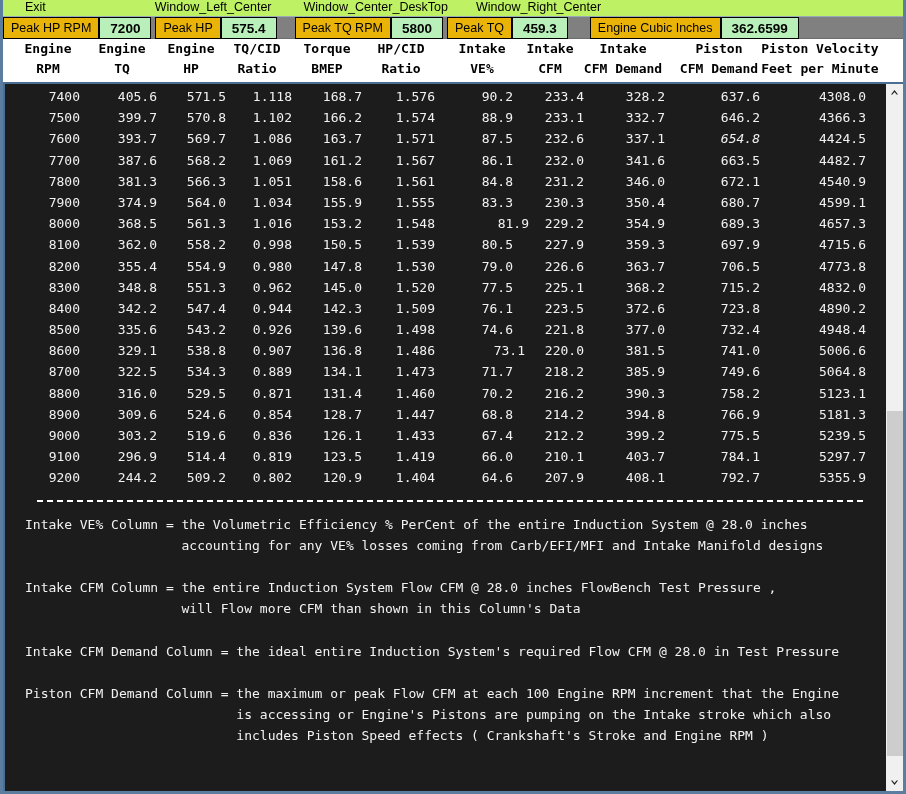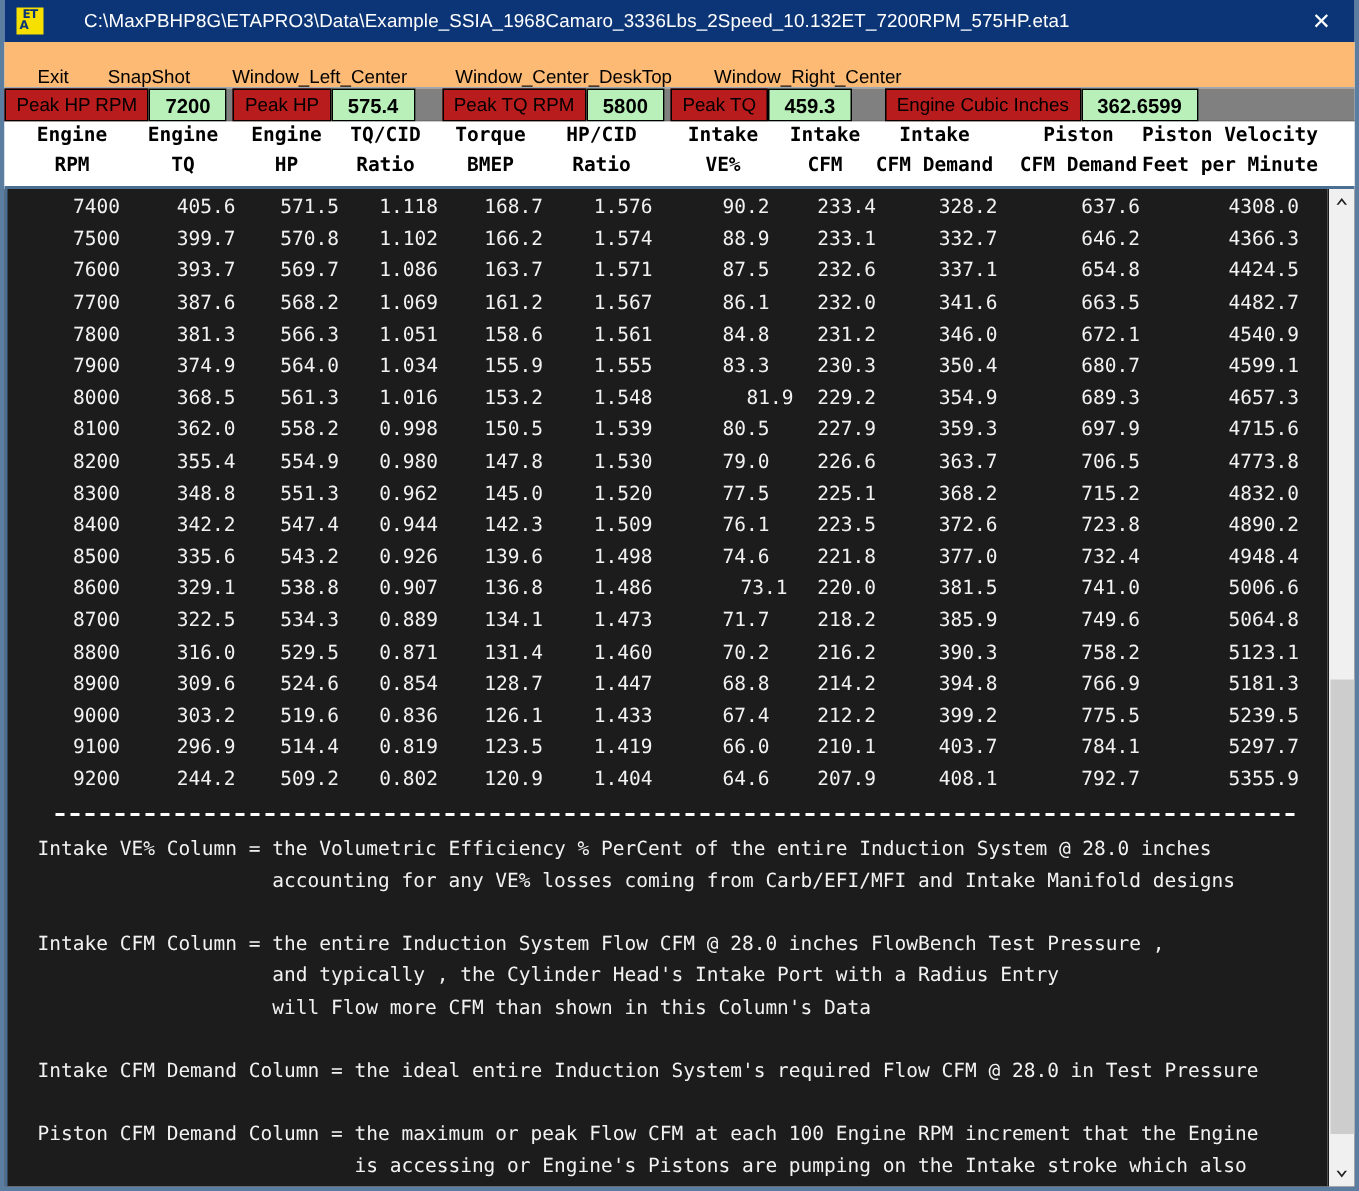--- a/index.html
+++ b/index.html
@@ -85,25 +85,25 @@
     align-items: center;
     justify-content: center;
     color: #ffffff;
     font-size: 15px;
     font-family: "Liberation Sans", sans-serif;
     cursor: pointer;
   }
 
   
   #menu-bar {
-    height: 31px;
-    background: #fdba74;
+    height: 17px;
+    background: #bef264;
     border-bottom: 1px solid #9ab;
     display: flex;
-    align-items: flex-end;
+    align-items: flex-start;
     flex: 0 0 auto;
     padding-left: 22px;
     box-sizing: border-box;
   }
   .menu-item {
     font-family: "Liberation Sans", sans-serif;
     font-size: 12.5px;
     color: #000000;
     white-space: nowrap;
     cursor: default;
@@ -135,21 +135,21 @@
     justify-content: center;
     box-sizing: border-box;
     border: 1px solid #000000;
     font-family: "Liberation Sans", sans-serif;
     font-size: 12.5px;
     color: #000000;
     white-space: nowrap;
     height: 22px;
   }
   .stat-label {
-    background: #b91c1c;
+    background: #eab308;
     padding: 0 7px;
   }
   .stat-value {
     background: #b9f0ba;
     font-weight: bold;
     font-size: 13.5px;
     padding: 0 10px;
   }
   .gap-sm { width: 4px; }
   .gap-md { width: 18px; }
@@ -276,28 +276,20 @@
     top: 310px;
     bottom: 18px;
     background: #cdcdcd;
   }
 </style>
 </head>
 <body>
 
 <div id="app-window">
 
-  <div id="title-bar">
-    <div id="app-icon">
-      <span class="ic-top">ET</span>
-      <span class="ic-bot">A</span>
-    </div>
-    <div id="title-text">C:\MaxPBHP8G\ETAPRO3\Data\Example_SSIA_1968Camaro_3336Lbs_2Speed_10.132ET_7200RPM_575HP.eta1</div>
-    <div id="close-button">✕</div>
-  </div>
 
   <div id="menu-bar">
     <div class="menu-item m0">Exit</div>
     <div class="menu-item m1">SnapShot</div>
     <div class="menu-item m2">Window_Left_Center</div>
     <div class="menu-item m3">Window_Center_DeskTop</div>
     <div class="menu-item m4">Window_Right_Center</div>
   </div>
 
   <div id="stats-bar">
@@ -388,21 +380,21 @@
           <div class="data-row">
             <div class="data-cell" style="left: 75px;">7600</div>
             <div class="data-cell" style="left: 152px;">393.7</div>
             <div class="data-cell" style="left: 221px;">569.7</div>
             <div class="data-cell" style="left: 287px;">1.086</div>
             <div class="data-cell" style="left: 357px;">163.7</div>
             <div class="data-cell" style="left: 430px;">1.571</div>
             <div class="data-cell" style="left: 508px;">87.5</div>
             <div class="data-cell" style="left: 579px;">232.6</div>
             <div class="data-cell" style="left: 660px;">337.1</div>
-            <div class="data-cell" style="left: 755px;">654.8</div>
+            <div class="data-cell" style="left: 755px; font-style: italic;">654.8</div>
             <div class="data-cell" style="left: 861px;">4424.5</div>
           </div>
           <div class="data-row">
             <div class="data-cell" style="left: 75px;">7700</div>
             <div class="data-cell" style="left: 152px;">387.6</div>
             <div class="data-cell" style="left: 221px;">568.2</div>
             <div class="data-cell" style="left: 287px;">1.069</div>
             <div class="data-cell" style="left: 357px;">161.2</div>
             <div class="data-cell" style="left: 430px;">1.567</div>
             <div class="data-cell" style="left: 508px;">86.1</div>
@@ -608,21 +600,20 @@
           </div>
         </div>
       <div class="divider-row">
         <div class="divider-line"></div>
       </div>
       <div id="notes-container" class="note-block">
           <div class="note-line">Intake VE% Column = the Volumetric Efficiency % PerCent of the entire Induction System @ 28.0 inches</div>
           <div class="note-line">                    accounting for any VE% losses coming from Carb/EFI/MFI and Intake Manifold designs</div>
           <div class="note-spacer"></div>
           <div class="note-line">Intake CFM Column = the entire Induction System Flow CFM @ 28.0 inches FlowBench Test Pressure ,</div>
-          <div class="note-line">                    and typically , the Cylinder Head's Intake Port with a Radius Entry</div>
           <div class="note-line">                    will Flow more CFM than shown in this Column's Data</div>
           <div class="note-spacer"></div>
           <div class="note-line">Intake CFM Demand Column = the ideal entire Induction System's required Flow CFM @ 28.0 in Test Pressure</div>
           <div class="note-spacer"></div>
           <div class="note-line">Piston CFM Demand Column = the maximum or peak Flow CFM at each 100 Engine RPM increment that the Engine</div>
           <div class="note-line">                           is accessing or Engine's Pistons are pumping on the Intake stroke which also</div>
           <div class="note-line">                           includes Piston Speed effects ( Crankshaft's Stroke and Engine RPM )</div>
         </div>
     </div>
 

